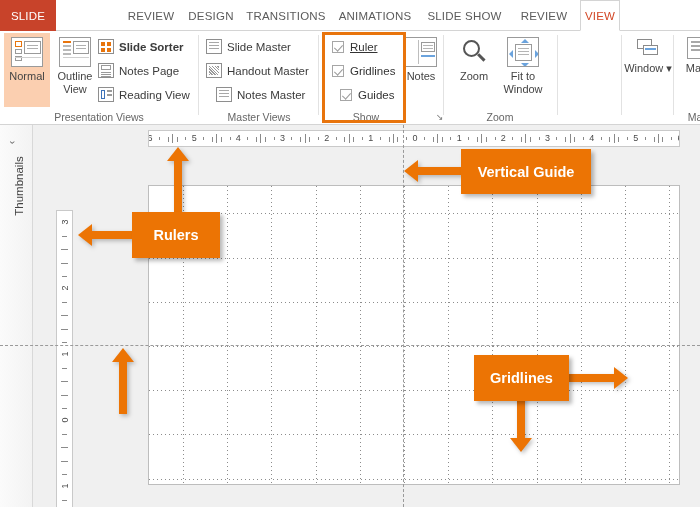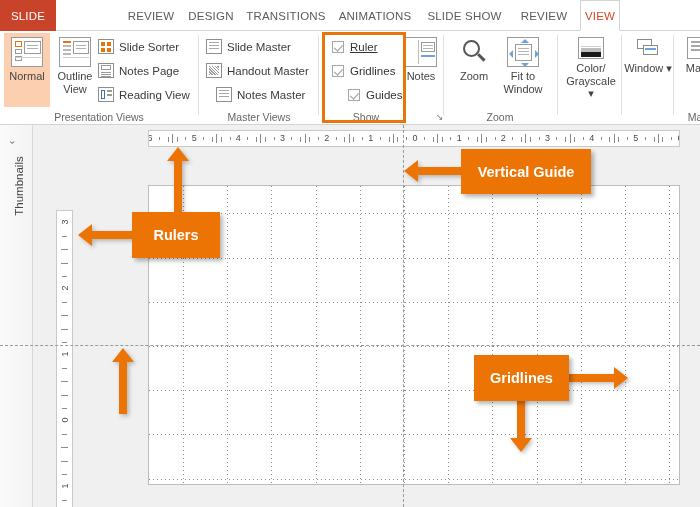--- a/index.html
+++ b/index.html
@@ -210,21 +210,21 @@
           <div style="position:absolute;left:3px;top:11px;width:8px;height:1.5px;background:#b9b9b9;"></div>
           <div style="position:absolute;left:3px;top:15px;width:8px;height:1.5px;background:#b9b9b9;"></div>
           <div style="position:absolute;left:13px;top:3px;width:16px;height:13px;border:1px solid #9a9a9a;"></div>
           <div style="position:absolute;left:16px;top:7px;width:10px;height:1px;background:#b0b0b0;"></div>
           <div style="position:absolute;left:16px;top:10px;width:10px;height:1px;background:#b0b0b0;"></div>
           <div style="position:absolute;left:3px;top:19px;width:26px;height:1px;background:#d0d0d0;"></div>
         </div>
         <span>Outline View</span>
       </div>
 
-      <div class="smallbtn" style="left:98px;top:5px;">
+      <div class="smallbtn" style="left:98px;top:5px;font-weight:bold;">
         <span class="smicon">
           <span style="position:absolute;left:2px;top:2px;width:4px;height:4px;background:#e8740c;"></span>
           <span style="position:absolute;left:8px;top:2px;width:4px;height:4px;background:#e8740c;"></span>
           <span style="position:absolute;left:2px;top:8px;width:4px;height:4px;background:#e8740c;"></span>
           <span style="position:absolute;left:8px;top:8px;width:4px;height:4px;background:#e8740c;"></span>
         </span>
         <span>Slide Sorter</span>
       </div>
 
       <div class="smallbtn" style="left:98px;top:29px;">
@@ -277,21 +277,21 @@
 
     <div class="rgroup" style="left:320px;width:118px;">
       <div class="cbrow" style="left:12px;top:6px;text-decoration:underline;">
         <span class="cbox"></span>
         <span>Ruler</span>
       </div>
       <div class="cbrow" style="left:12px;top:30px;">
         <span class="cbox"></span>
         <span>Gridlines</span>
       </div>
-      <div class="cbrow" style="left:28px;top:54px;">
+      <div class="cbrow" style="left:20px;top:54px;">
         <span class="cbox"></span>
         <span>Guides</span>
       </div>
 
       <div class="bigbtn" style="left:78px;">
         <div class="bigicon">
           <div style="position:absolute;left:2px;top:2px;width:11px;height:24px;border-right:1px solid #bdbdbd;"></div>
           <div style="position:absolute;left:15px;top:4px;width:14px;height:10px;border:1px solid #9a9a9a;"></div>
           <div style="position:absolute;left:17px;top:7px;width:10px;height:1px;background:#b5b5b5;"></div>
           <div style="position:absolute;left:17px;top:10px;width:10px;height:1px;background:#b5b5b5;"></div>
@@ -323,30 +323,20 @@
           <div style="position:absolute;left:13px;top:25px;width:0;height:0;border-left:4px solid transparent;border-right:4px solid transparent;border-top:4px solid #6ba3dd;"></div>
           <div style="position:absolute;left:1px;top:12px;width:0;height:0;border-top:4px solid transparent;border-bottom:4px solid transparent;border-right:4px solid #6ba3dd;"></div>
           <div style="position:absolute;left:27px;top:12px;width:0;height:0;border-top:4px solid transparent;border-bottom:4px solid transparent;border-left:4px solid #6ba3dd;"></div>
         </div>
         <span>Fit to Window</span>
       </div>
       <div class="glabel">Zoom</div>
     </div>
     <div class="gsep" style="left:557px;"></div>
 
-    <div class="rgroup" style="left:559px;width:62px;">
-      <div class="bigbtn" style="left:3px;width:58px;">
-        <div class="bigicon" style="width:26px;height:22px;">
-          <div style="position:absolute;left:2px;top:2px;width:20px;height:7px;background:#ffffff;border-bottom:1px solid #cfcfcf;"></div>
-          <div style="position:absolute;left:2px;top:10px;width:20px;height:4px;background:#bdbdbd;"></div>
-          <div style="position:absolute;left:2px;top:14px;width:20px;height:5px;background:#1a1a1a;"></div>
-        </div>
-        <span>Color/ Grayscale ▾</span>
-      </div>
-    </div>
     <div class="gsep" style="left:621px;"></div>
 
     <div class="rgroup" style="left:623px;width:50px;">
       <div class="bigbtn" style="left:0;width:50px;">
         <div class="bigicon" style="width:26px;height:22px;border:none;">
           <div style="position:absolute;left:2px;top:2px;width:15px;height:10px;border:1px solid #8a8a8a;background:#fff;"></div>
           <div style="position:absolute;left:8px;top:8px;width:15px;height:10px;border:1px solid #8a8a8a;background:#fff;"></div>
           <div style="position:absolute;left:10px;top:11px;width:11px;height:2px;background:#6ba3dd;"></div>
         </div>
         <span>Window ▾</span>

